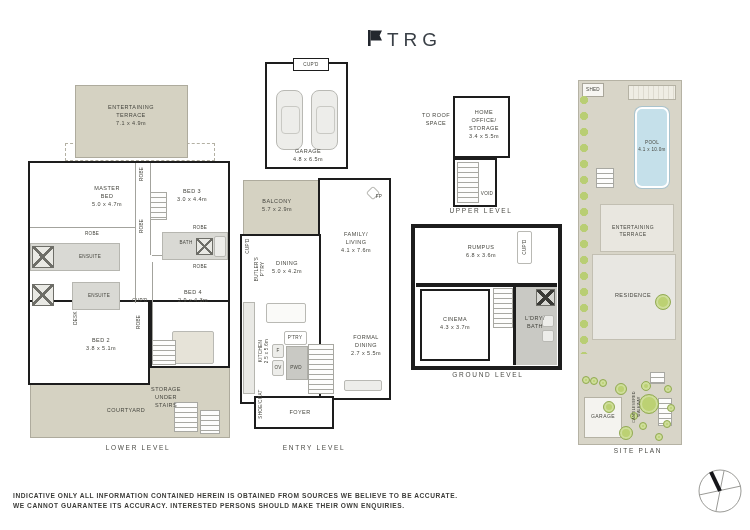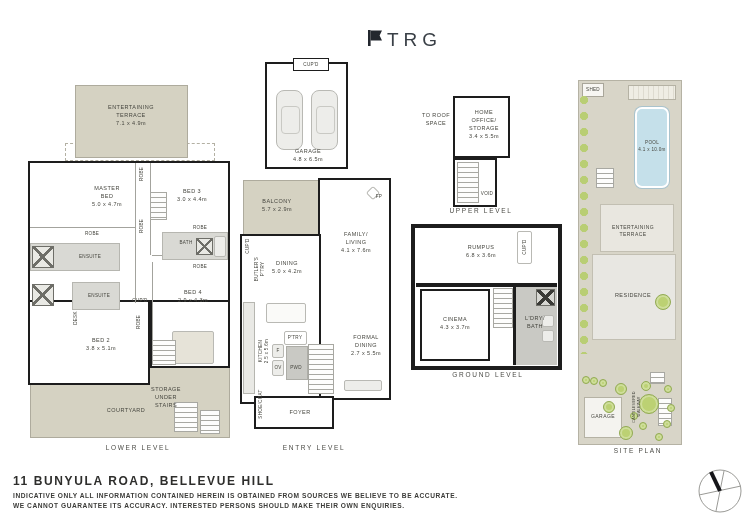--- a/index.html
+++ b/index.html
@@ -220,21 +220,20 @@
   <div class="lbl sm" style="left:652px;top:147px;">POOL
 4.1 x 10.0m</div>
   <div class="lbl" style="left:633px;top:231px;font-size:5px;">ENTERTAINING
 TERRACE</div>
   <div class="lbl" style="left:633px;top:296px;">RESIDENCE</div>
   <div class="lbl" style="left:603px;top:417px;font-size:5px;">GARAGE</div>
   <div class="lbl vlbl" style="left:637px;top:407px;font-size:3.8px;letter-spacing:.2px;">CANTILEVERED
 WALKWAY</div>
   <div class="lbl lvl" style="left:638px;top:451px;">SITE PLAN</div>
 
-  <div class="footer-title">11 BUNYULA ROAD, BELLEVUE HILL</div>
   <div class="footer-disc" style="top:492px;">INDICATIVE ONLY ALL INFORMATION CONTAINED HEREIN IS OBTAINED FROM SOURCES WE BELIEVE TO BE ACCURATE.</div>
   <div class="footer-disc" style="top:502px;">WE CANNOT GUARANTEE ITS ACCURACY. INTERESTED PERSONS SHOULD MAKE THEIR OWN ENQUIRIES.</div>
 
   <svg style="position:absolute;left:694px;top:464px;z-index:40" width="52" height="52" viewBox="0 0 52 52">
     <circle cx="26" cy="27" r="21" fill="none" stroke="#9a9a96" stroke-width="1"></circle>
     <line x1="5" y1="31" x2="47" y2="22" stroke="#9a9a96" stroke-width="1"></line>
     <line x1="22" y1="47" x2="30" y2="7" stroke="#9a9a96" stroke-width="1"></line>
     <line x1="26" y1="27" x2="17" y2="8" stroke="#16161a" stroke-width="4"></line>
   </svg>
 

